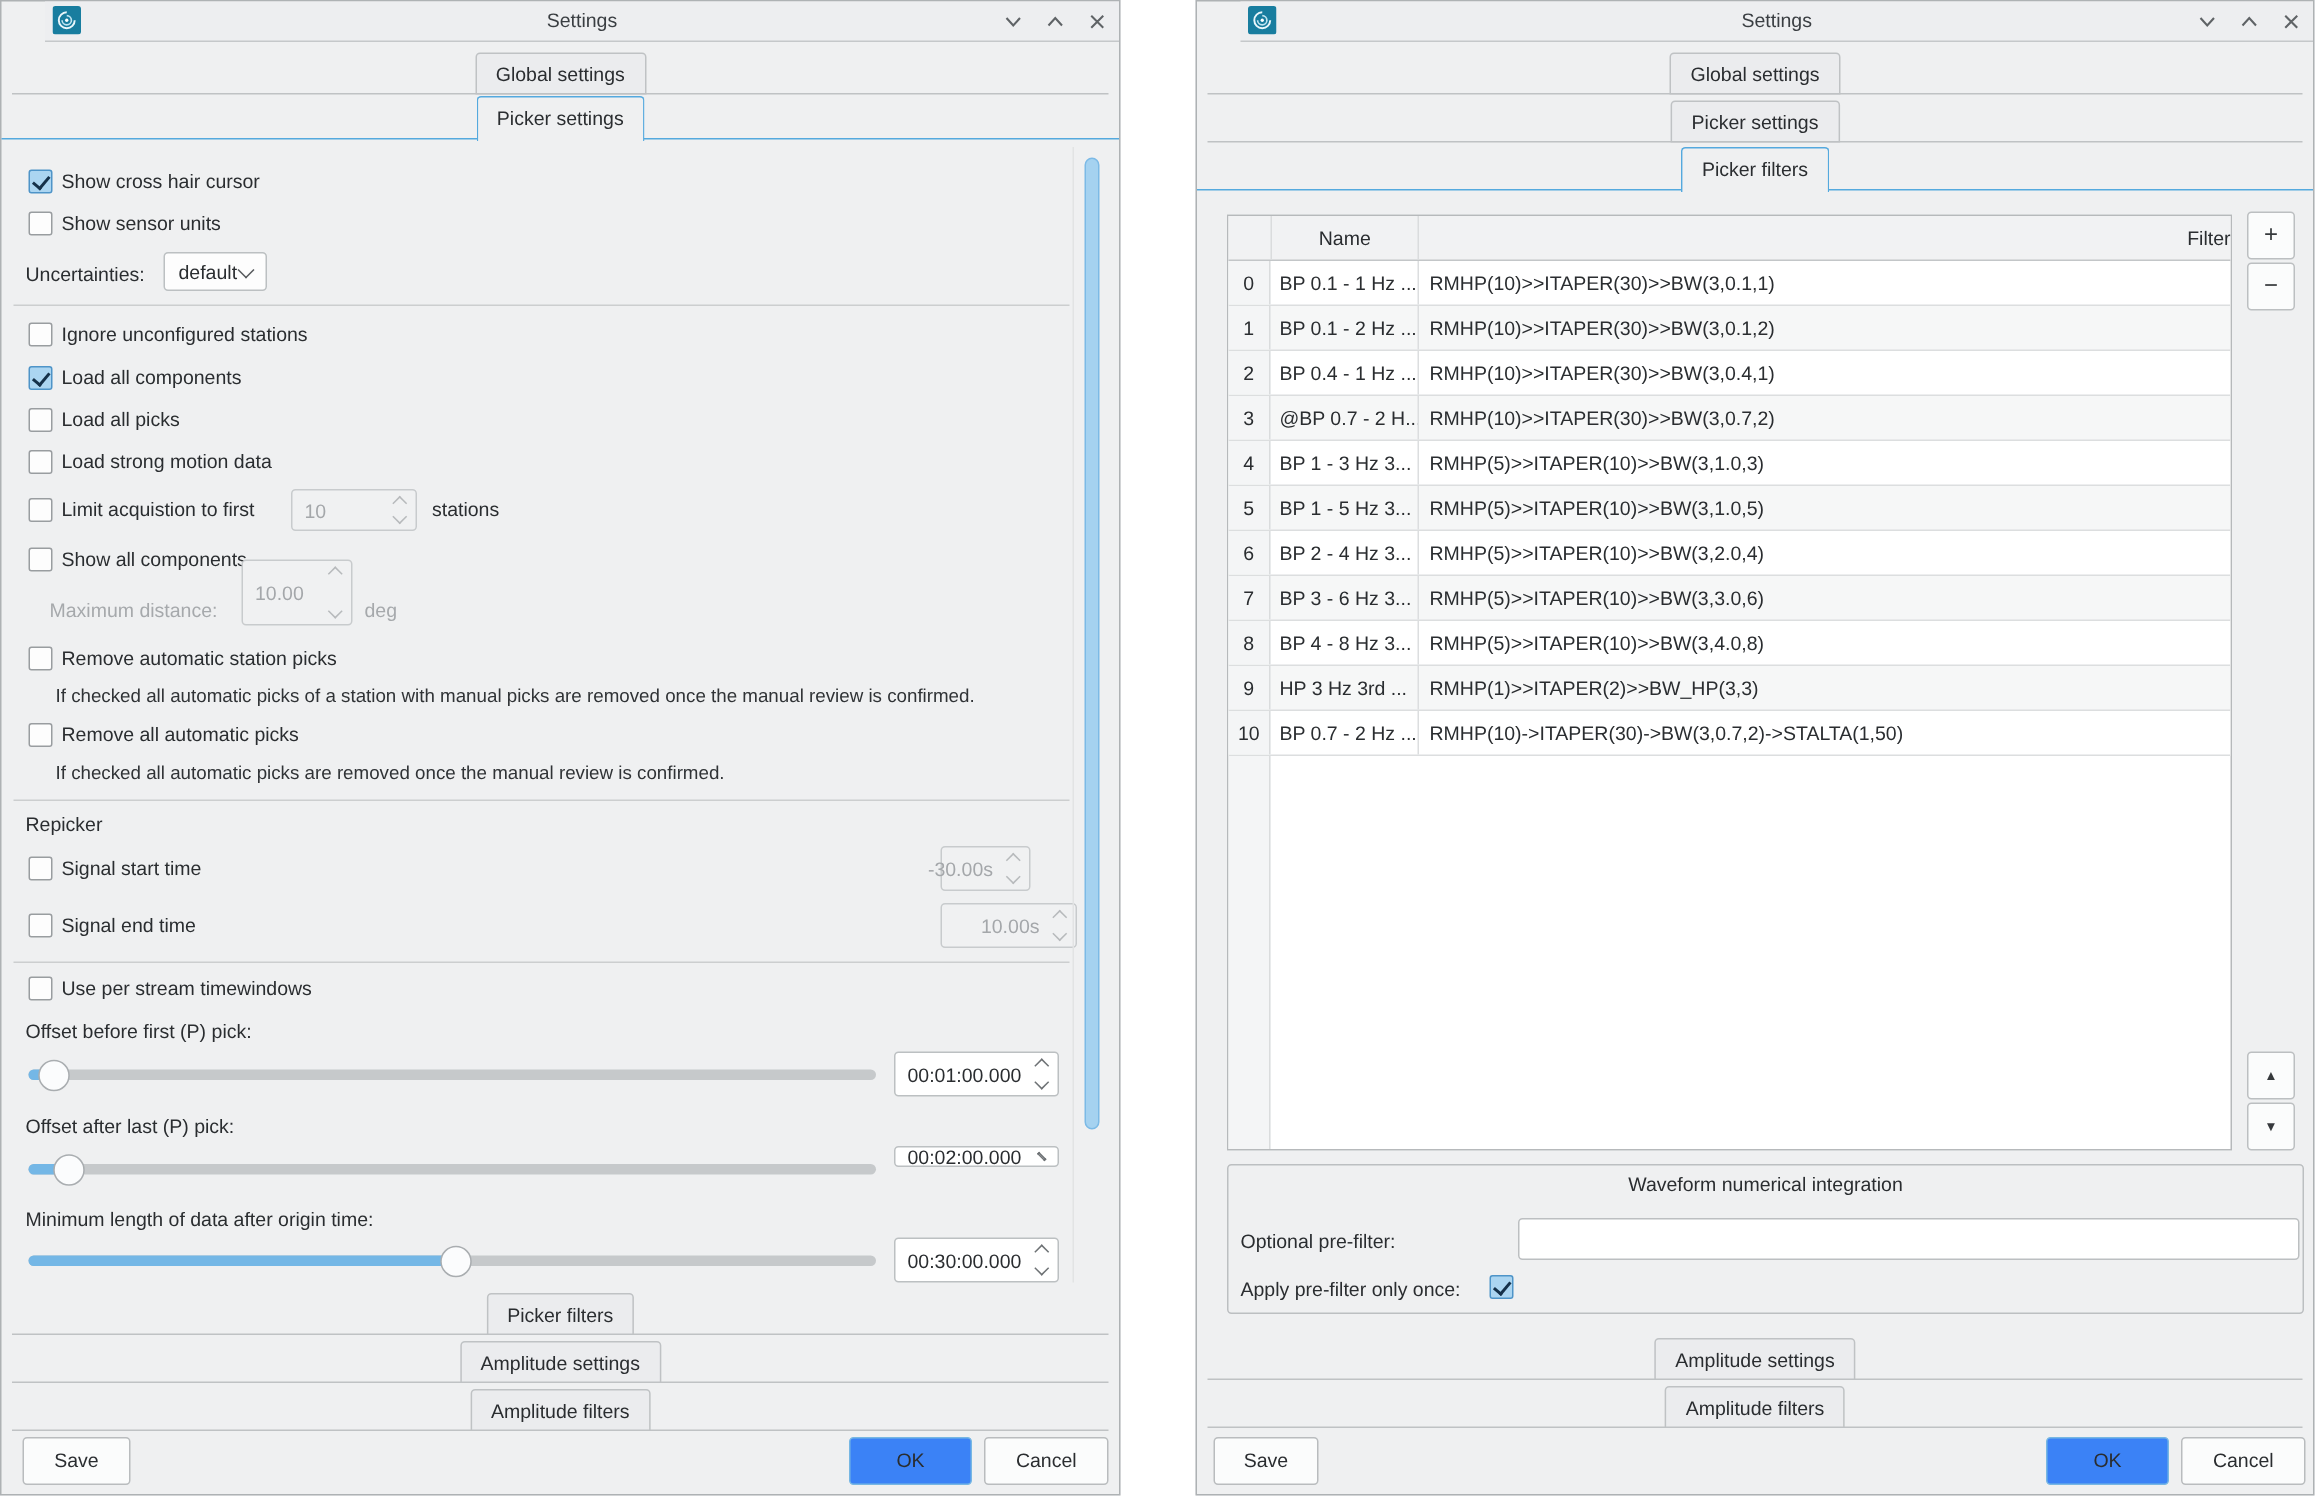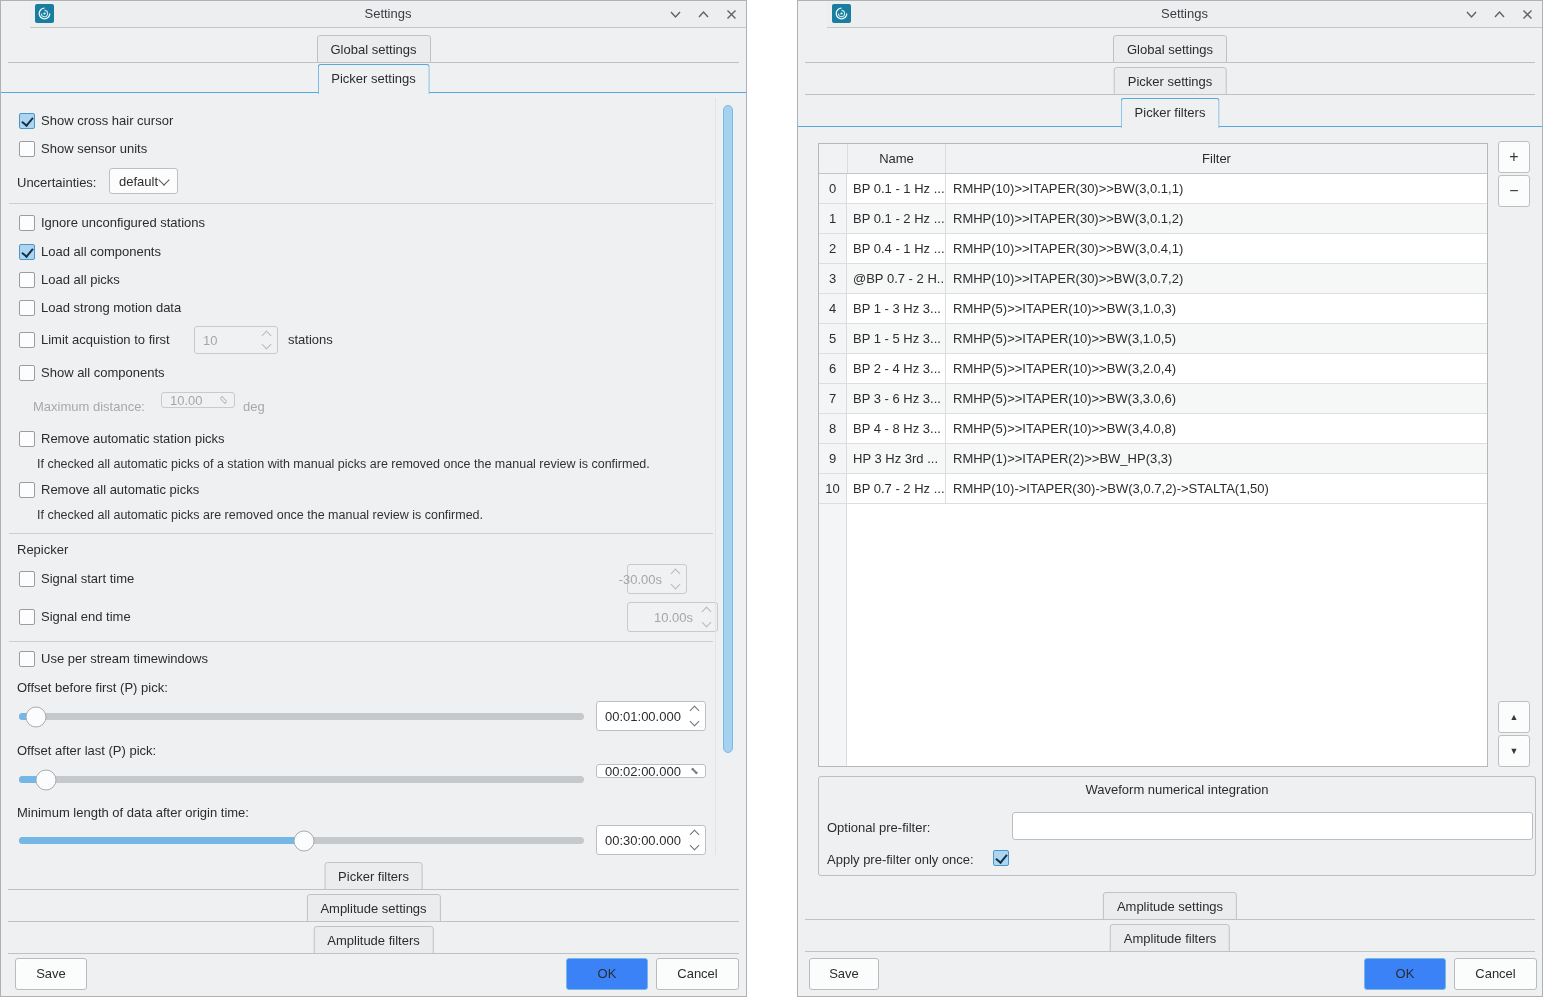--- a/index.html
+++ b/index.html
@@ -62,21 +62,21 @@
   
   .scroll-thumb{position:absolute;width:10px;background:#a5d2f0;border:1px solid #7cbae6;border-radius:5px;box-sizing:border-box;}
   .scroll-groove-line{position:absolute;width:0;border-left:1px solid #e2e3e4;}
 
   
   .ftable{position:absolute;left:20px;top:142px;width:670px;height:624px;background:#ffffff;border:1px solid #b6b9bb;box-sizing:border-box;}
   .vstrip{position:absolute;left:0;top:30px;bottom:0;width:28px;background:#f4f5f6;border-right:1px solid #dadcdd;box-sizing:border-box;}
   .thead{position:absolute;left:0;top:0;right:0;height:30px;background:#f1f2f3;border-bottom:1px solid #c3c6c8;box-sizing:border-box;}
   .th{position:absolute;top:0;height:29px;line-height:29px;text-align:center;box-sizing:border-box;}
   .th.name{left:28px;width:99px;border-left:1px solid #dadcdd;border-right:1px solid #dadcdd;}
-  .th.filter{left:127px;right:0;}
+  .th.filter{left:127px;right:0;text-align:right;}
   .tbody{position:absolute;left:0;top:30px;right:0;bottom:0;overflow:hidden;}
   .trow{position:relative;height:30px;box-sizing:border-box;border-bottom:1px solid #dcdedf;display:flex;background:#ffffff;}
   .trow:nth-child(even){background:#f6f7f7;}
   .tcell{line-height:29px;white-space:nowrap;overflow:hidden;box-sizing:border-box;}
   .tcell.tindex{width:28px;flex:none;text-align:center;background:#f4f5f6;border-right:1px solid #dadcdd;}
   .tcell.tname{width:99px;flex:none;padding:0 6px;border-right:1px solid #dcdedf;}
   .tcell.tfilter{flex:1;padding:0 7px;}
 
   
   .groupbox{position:absolute;left:20px;top:775px;width:718px;height:100px;border:1px solid #bcbfc1;border-radius:3px;box-sizing:border-box;}
@@ -159,21 +159,21 @@
         <i class="chev up"></i>
         <i class="chev down"></i>
       </span>
   </span>
   <span class="cb-label" style="left:287px;top:331px">stations</span>
 
   <span class="cb" style="left:18px;top:364px"></span>
   <span class="cb-label" style="left:40px;top:364px">Show all components</span>
 
   <span class="lbl disabled" style="left:32px;top:398px">Maximum distance:</span>
-  <span class="spin disabled" style="left:160px;top:391px;width:74px;height:16px">
+  <span class="spin disabled" style="left:160px;top:372px;width:74px;height:44px">
     <span class="val">10.00</span>
     <span class="arrows">
         <i class="chev up"></i>
         <i class="chev down"></i>
       </span>
   </span>
   <span class="lbl disabled" style="left:242px;top:398px">deg</span>
 
   <span class="cb" style="left:18px;top:430px"></span>
   <span class="cb-label" style="left:40px;top:430px">Remove automatic station picks</span>

